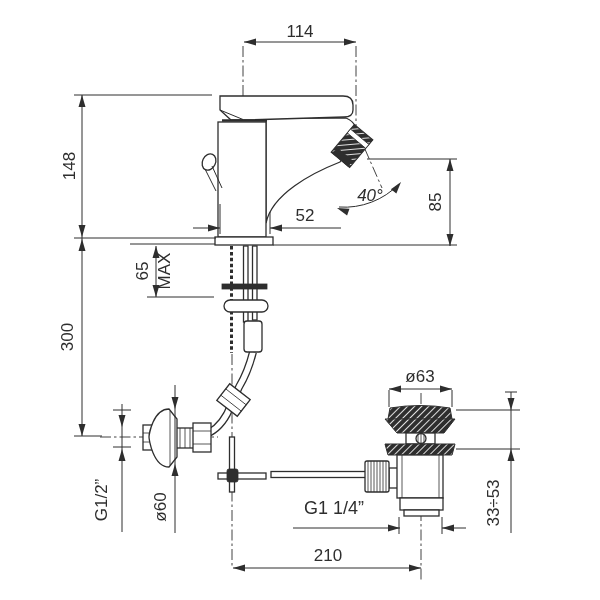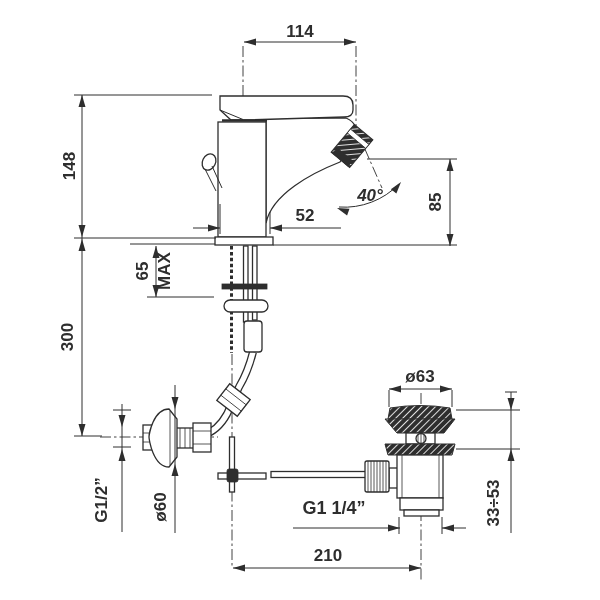--- a/index.html
+++ b/index.html
@@ -1,16 +1,16 @@
 <!DOCTYPE html>
 <html><head>
 <meta charset="utf-8">
 <style>
   html,body{margin:0;padding:0;background:#ffffff;}
-  .canvas{position:relative;width:600px;height:600px;background:#fff;overflow:hidden;font-weight:bold;}
+  .canvas{position:relative;width:600px;height:600px;background:#fff;overflow:hidden;}
   svg{display:block;}
   .ln  {stroke:#2e2e2e;stroke-width:1;fill:none;}
   .ol  {stroke:#2e2e2e;stroke-width:1.3;fill:#ffffff;}
   .olo {stroke:#2e2e2e;stroke-width:1.3;fill:none;}
   .cl  {stroke:#2e2e2e;stroke-width:0.9;fill:none;stroke-dasharray:11 3 2.5 3;}
   .thr {stroke:#2e2e2e;stroke-width:3;stroke-dasharray:3.5 2.4;fill:none;}
   .ar  {fill:#2e2e2e;stroke:none;}
   .dk  {fill:#2e2e2e;stroke:#2e2e2e;stroke-width:0.8;}
   .thin{stroke:#2e2e2e;stroke-width:0.8;fill:none;}
   text{font-family:"Liberation Sans",sans-serif;font-size:17px;fill:#2e2e2e;}

